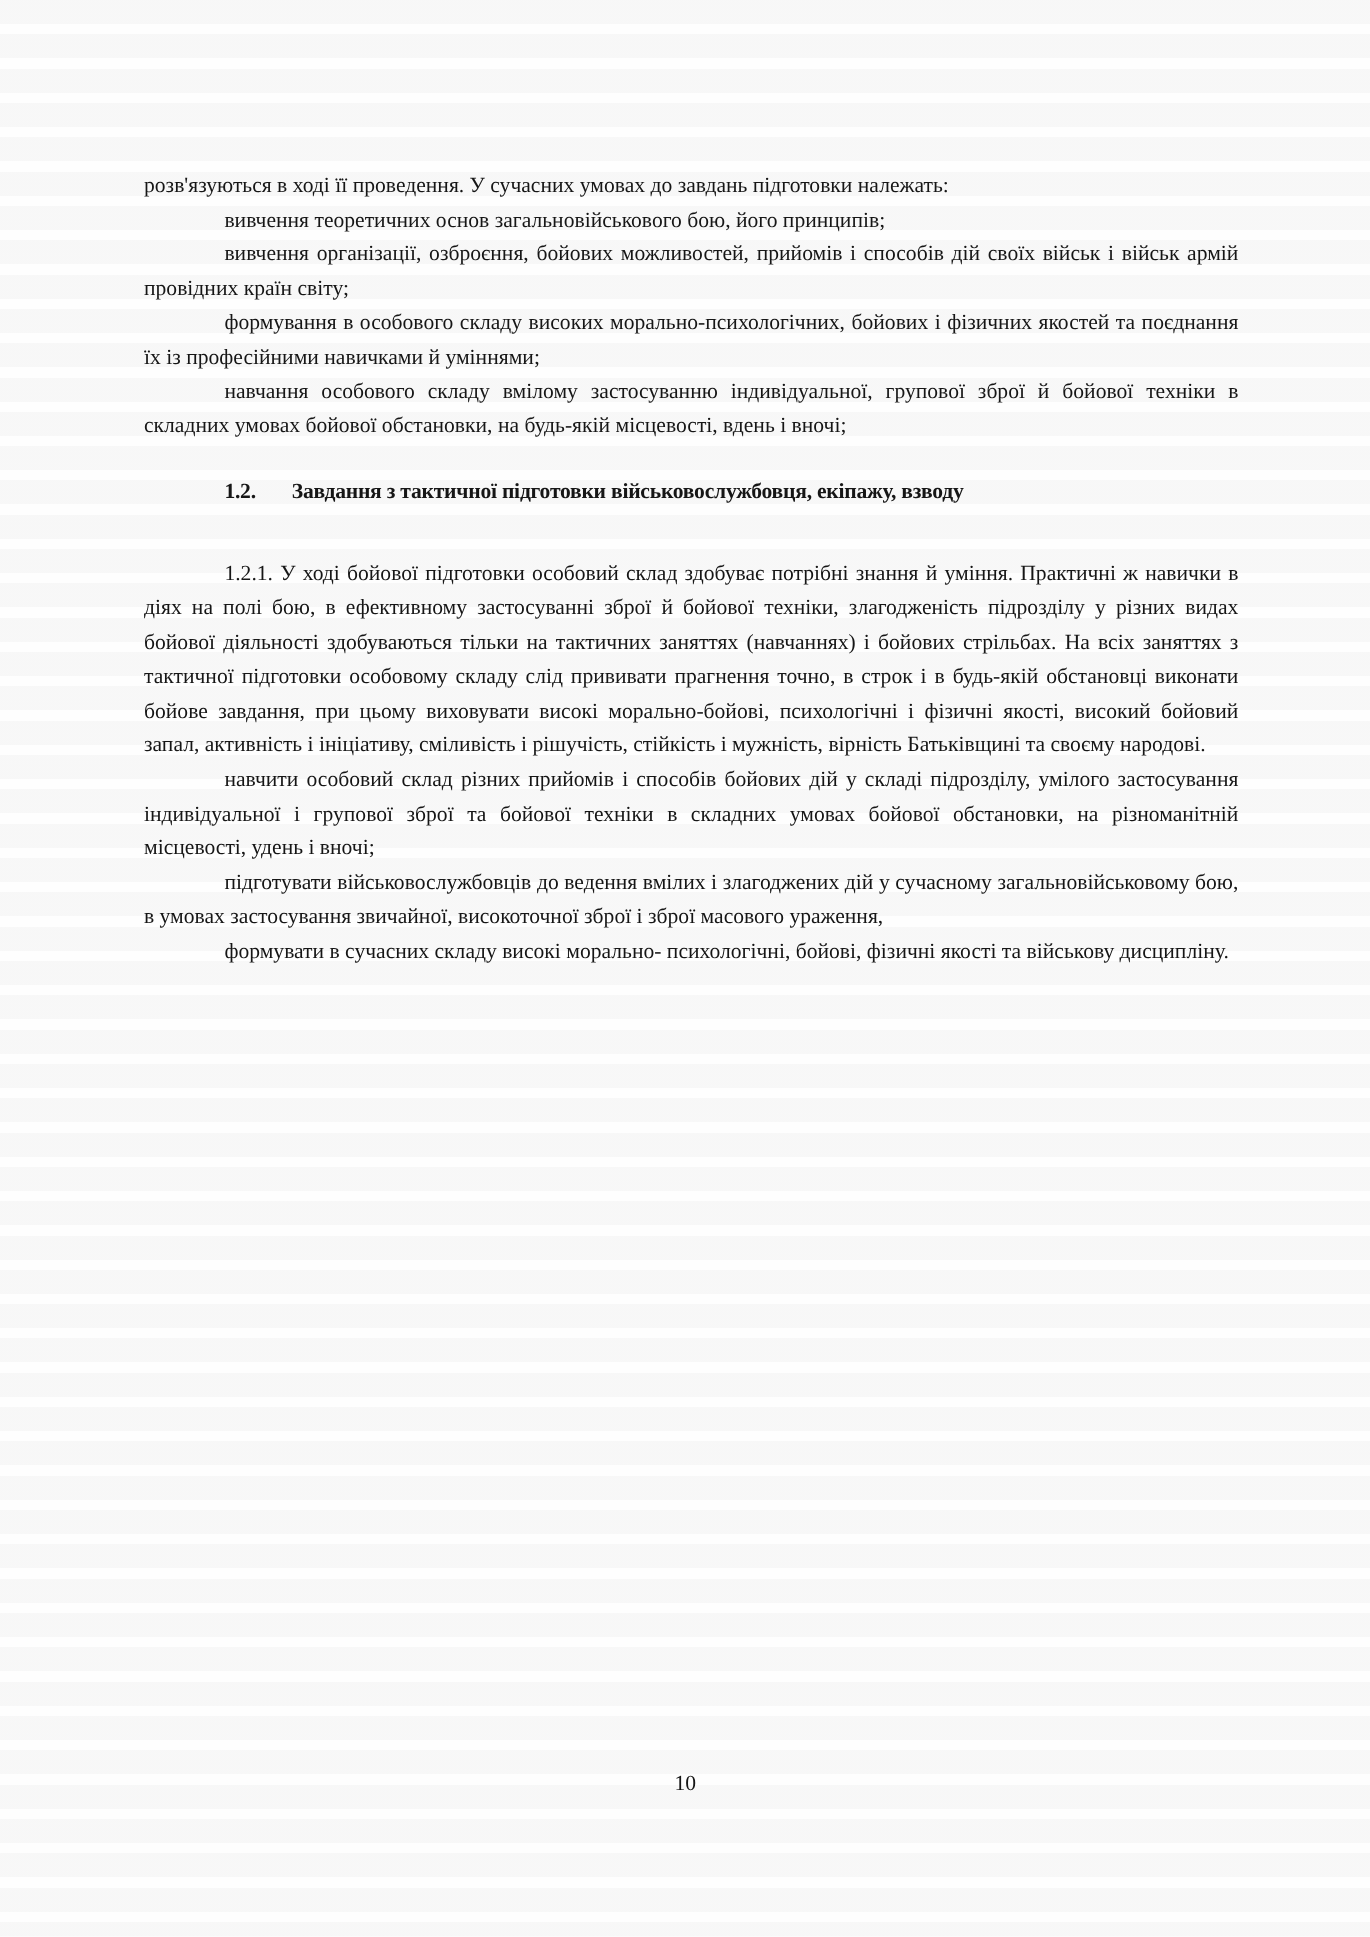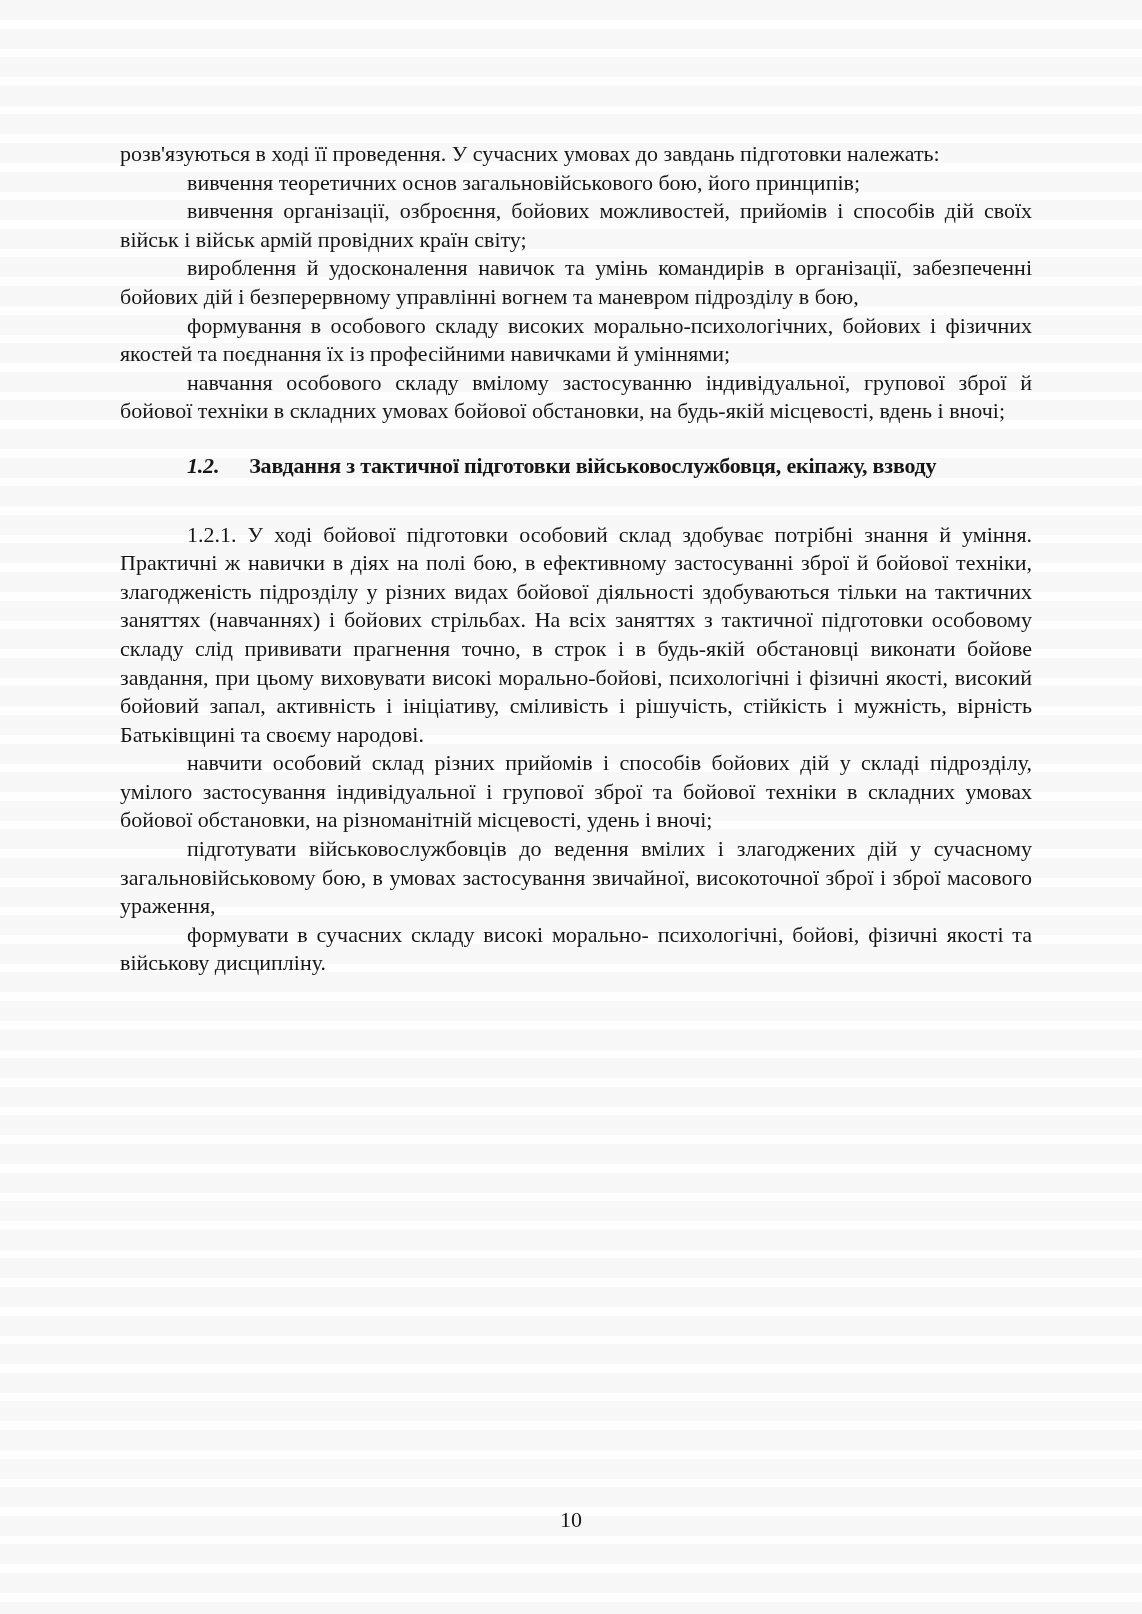--- a/index.html
+++ b/index.html
@@ -8,21 +8,21 @@
     background: #ffffff;
   }
   .page {
     position: relative;
     width: 1142px;
     height: 1614px;
     margin: 0 auto;
     background: #fefefe;
     color: #161616;
     font-family: "Liberation Serif", "DejaVu Serif", serif;
-    font-size: 22px;
+    font-size: 18px;
     line-height: 28.6px;
     box-sizing: border-box;
     padding: 140px 110px 0 120px;
     overflow: hidden;
   }
   
   .page::before {
     content: "";
     position: absolute;
     inset: 0;
@@ -45,43 +45,41 @@
   .heading {
     font-weight: bold;
     text-align: justify;
     text-indent: 67px;
     margin: 26px 0 40px 0 !important;
     letter-spacing: -0.2px;
     position: relative;
   }
   .heading .hnum {
     margin-right: 30px;
-    font-style: italic;
   }
   .spaced-before {
     margin-top: 30px !important;
   }
   .page-number {
     position: absolute;
-    top: 1506px;
+    top: 1472px;
     left: 0;
     width: 1142px;
     text-align: center;
     text-indent: 0;
   }
 </style>
 </head>
 <body>
 
 <div class="page">
 
   <p class="noindent">розв'язуються в ході її проведення. У сучасних умовах до завдань підготовки належать:</p>
   <p>вивчення теоретичних основ загальновійськового бою, його принципів;</p>
   <p>вивчення організації, озброєння, бойових можливостей, прийомів і способів дій своїх військ і військ армій провідних країн світу;</p>
-  <p>вироблення й удосконалення навичок та умінь командирів в організації, забезпеченні бойових дій і безперервному управлінні вогнем та маневром підрозділу в бою,</p>
   <p>формування в особового складу високих морально-психологічних, бойових і фізичних якостей та поєднання їх із професійними навичками й уміннями;</p>
   <p>навчання особового складу вмілому застосуванню індивідуальної, групової зброї й бойової техніки в складних умовах бойової обстановки, на будь-якій місцевості, вдень і вночі;</p>
 
   <p class="heading">
     <span class="hnum">1.2.</span><span>Завдання з тактичної підготовки військовослужбовця, екіпажу, взводу</span>
   </p>
 
   <p>1.2.1. У ході бойової підготовки особовий склад здобуває потрібні знання й уміння. Практичні ж навички в діях на полі бою, в ефективному застосуванні зброї й бойової техніки, злагодженість підрозділу у різних видах бойової діяльності здобуваються тільки на тактичних заняттях (навчаннях) і бойових стрільбах. На всіх заняттях з тактичної підготовки особовому складу слід прививати прагнення точно, в строк і в будь-якій обстановці виконати бойове завдання, при цьому виховувати високі морально-бойові, психологічні і фізичні якості, високий бойовий запал, активність і ініціативу, сміливість і рішучість, стійкість і мужність, вірність Батьківщині та своєму народові.</p>
   <p>навчити особовий склад різних прийомів і способів бойових дій у складі підрозділу, умілого застосування індивідуальної і групової зброї та бойової техніки в складних умовах бойової обстановки, на різноманітній місцевості, удень і вночі;</p>
   <p>підготувати військовослужбовців до ведення вмілих і злагоджених дій у сучасному загальновійськовому бою, в умовах застосування звичайної, високоточної зброї і зброї масового ураження,</p>

